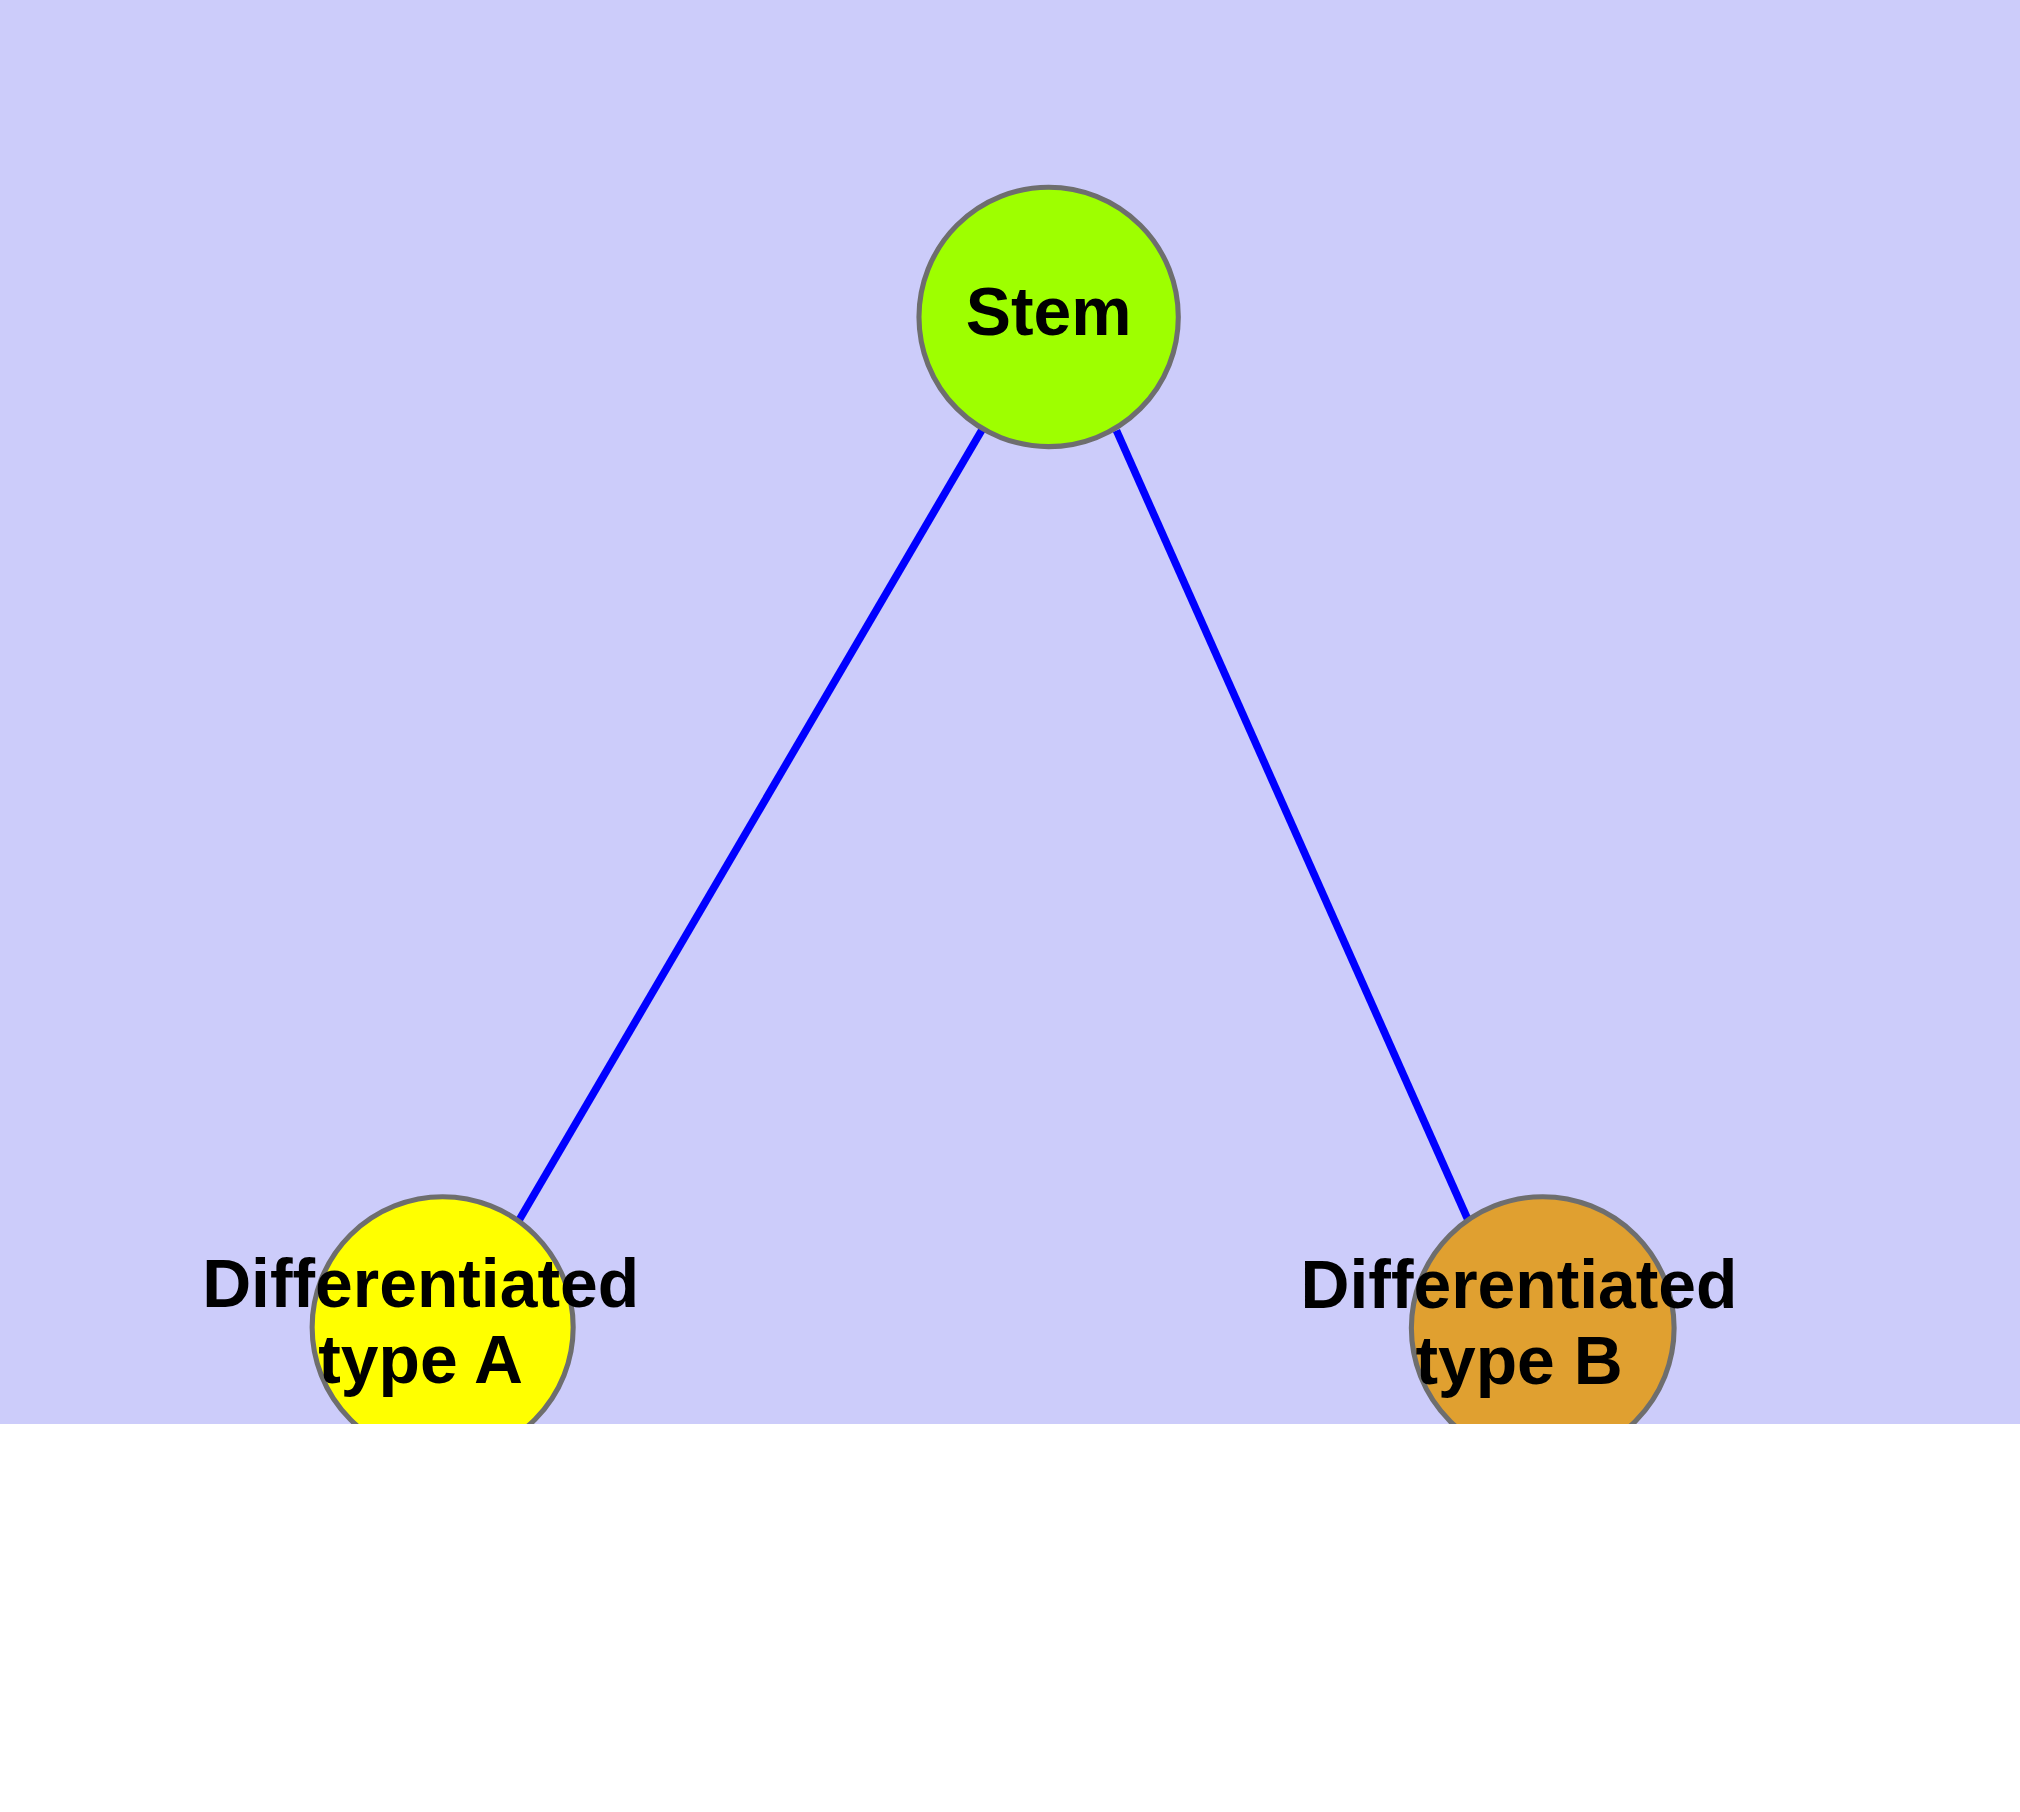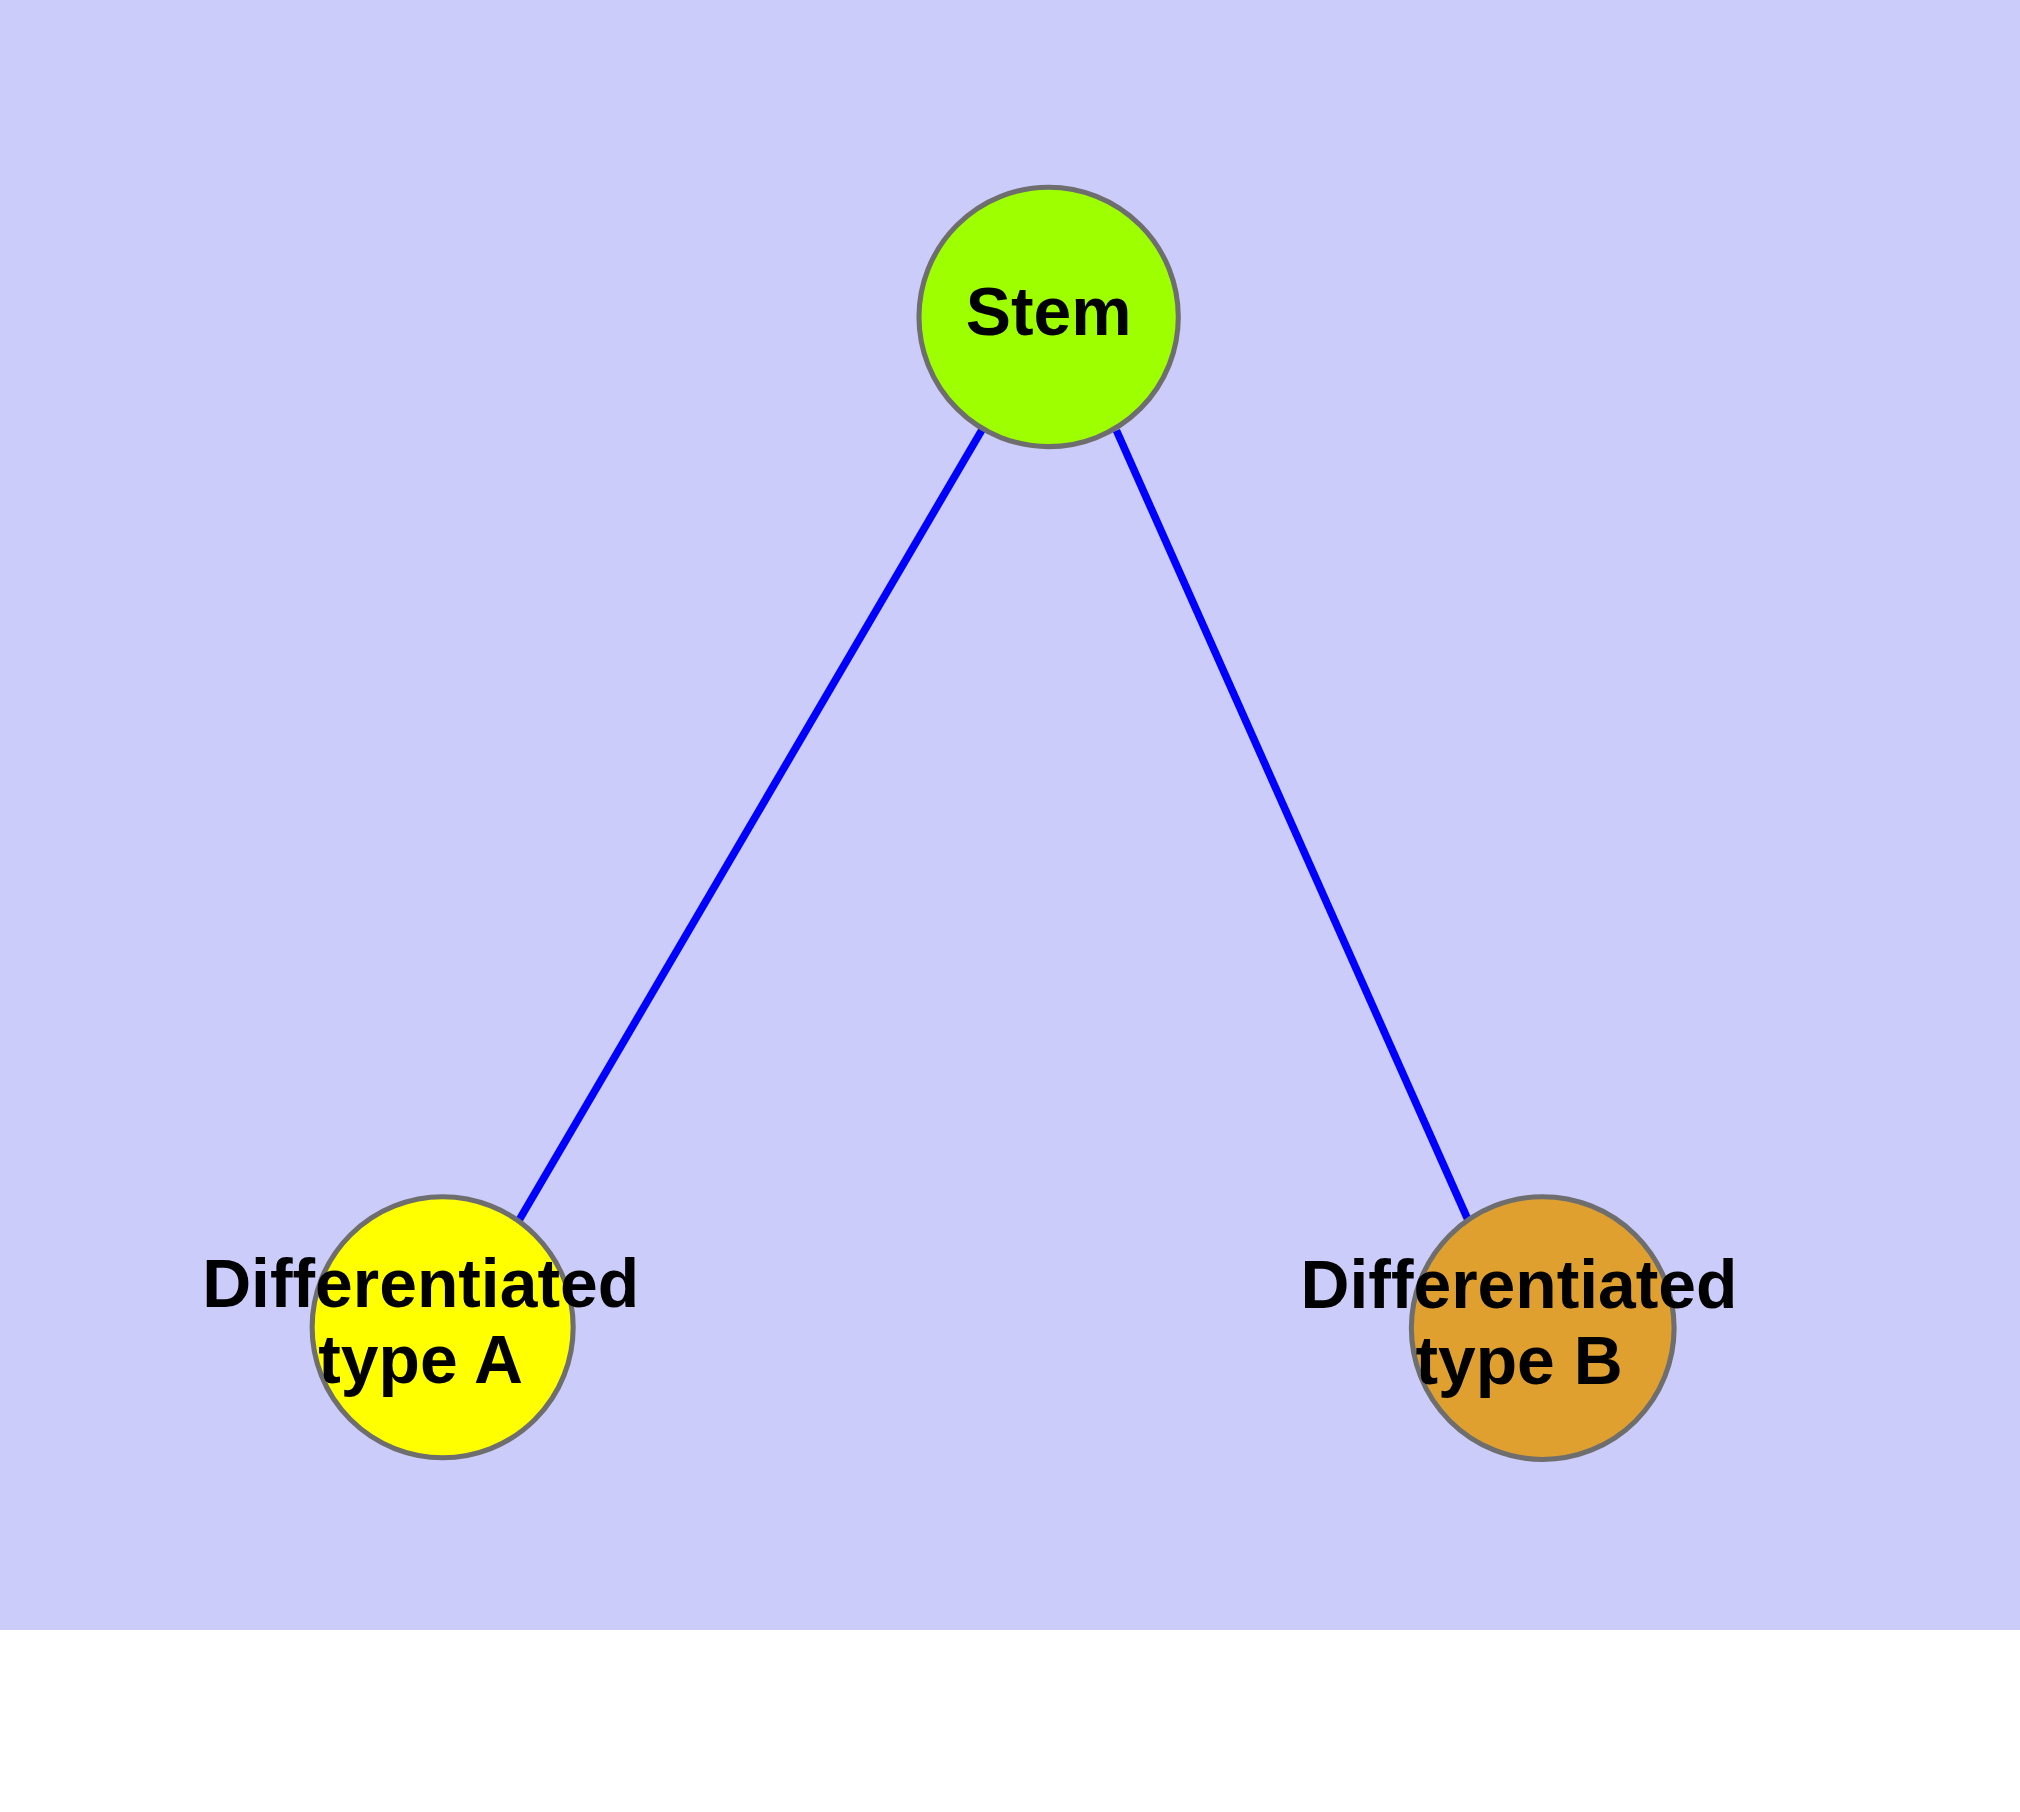--- a/index.html
+++ b/index.html
@@ -31,21 +31,21 @@
     font-weight: bold;
     fill: #000000;
     text-anchor: middle;
     dominant-baseline: middle;
     paint-order: normal;
   }
 </style>
 </head>
 <body>
 
-<div id="canvas" style="width: 2021px; height: 1630px; background: rgb(204, 204, 250);">
+<div id="canvas" style="width: 2021px; height: 1424px; background: rgb(204, 204, 250);">
   <svg id="graph-svg" viewBox="0 0 2384 2138" xmlns="http://www.w3.org/2000/svg" style="width: 2021px; height: 1812px;">
 
     <rect id="bg-rect" x="0" y="0" width="2384" height="2138" fill="#ccccfa"></rect>
 
     <g id="edges-layer">
       <line class="edge" x1="1159" y1="506" x2="612" y2="1440" stroke="#0000ff" stroke-width="9" stroke-linecap="butt"></line>
       <line class="edge" x1="1317" y1="508" x2="1733" y2="1442" stroke="#0000ff" stroke-width="9" stroke-linecap="butt"></line>
     </g>
 
     <g id="nodes-layer">

